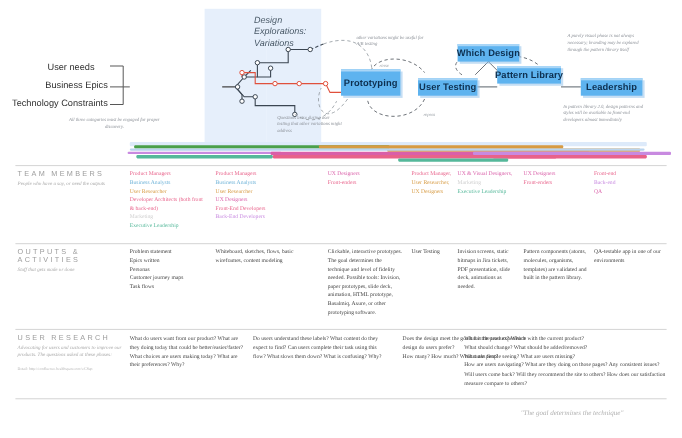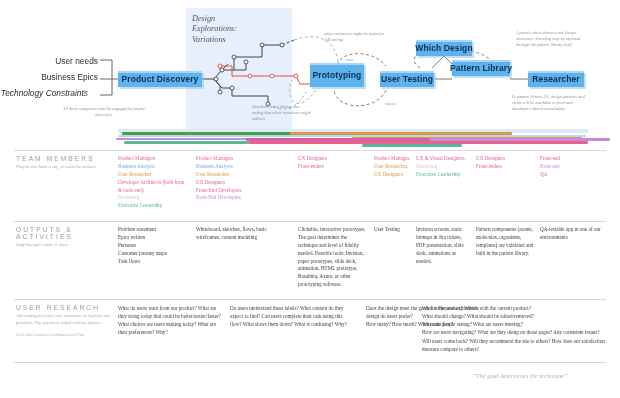--- a/index.html
+++ b/index.html
@@ -37,25 +37,26 @@
   }
   #n-discovery{left:118px;top:71px;width:84px;height:16px;}
   #n-proto{left:310px;top:63px;width:54px;height:24px;}
   #n-usertest{left:380px;top:71px;width:54px;height:16px;}
   #n-pattern{left:452px;top:60px;width:58px;height:16px;}
   #n-dev{left:528px;top:71px;width:56px;height:16px;}
   #n-visual{left:416px;top:40px;width:56px;height:16px;}
 
   .phase-label{
     position:absolute;
-    font-family:Liberation Serif, serif;
+    font-family:Liberation Sans, sans-serif;
     font-style:italic;
     font-size:8.2px;
     color:#4a5a68;
     line-height:1.25;
+    margin-left:39px;
   }
   #lbl-explore{left:192px;top:14px;width:52px;}
   #lbl-converge{left:252px;top:14px;width:52px;}
 
   .note{
     position:absolute;
     font-family:"Liberation Serif", serif;
     font-style:italic;
     font-size:4.3px;
     color:#8a8f96;
@@ -78,23 +79,23 @@
   #ml-repeat{left:385px;top:101px;}
 
   .inputlabel{
     position:absolute;
     font-family:"Liberation Sans", sans-serif;
     font-size:8.4px;
     color:#2f2f2f;
     text-align:right;
     white-space:nowrap;
   }
-  #in-1{left:0px;top:56px;width:98px;}
+  #in-1{left:0px;top:56px;width:86px;}
   #in-2{left:0px;top:72px;width:98px;}
-  #in-3{left:0px;top:88px;width:88px;font-style:italic;}
+  #in-3{left:0px;top:88px;width:98px;}
 
   
   .ribbon{position:absolute;left:0;top:129px;width:620px;height:20px;}
   .rb{position:absolute;height:3px;border-radius:1px;}
 
   
   .rowline{position:absolute;left:14px;width:592px;height:1px;background:#d8d8d8;}
   #line-1{top:150px;}
   #line-2{top:221px;}
   #line-3{top:299px;}
@@ -206,25 +207,24 @@
       <path d="M444,56 C470,44 492,56 496,68" fill="none" stroke="#5a6067" stroke-width="0.8" stroke-dasharray="3 2.5"></path>
     </svg>
 
     <div class="inputlabel" id="in-1">User needs</div>
     <div class="inputlabel" id="in-2">Business Epics</div>
     <div class="inputlabel" id="in-3">Technology Constraints</div>
     <div class="note" id="note-three">All three categories must be engaged for proper discovery.</div>
 
     <div class="phase-label" id="lbl-explore">Design Explorations: Variations</div>
 
-    <div class="nodebox" id="n-discovery">Product Discovery</div>
     <div class="nodebox" id="n-proto">Prototyping</div>
     <div class="nodebox" id="n-usertest">User Testing</div>
     <div class="nodebox" id="n-pattern">Pattern Library</div>
-    <div class="nodebox" id="n-dev">Researcher</div>
+    <div class="nodebox" id="n-dev">Leadership</div>
     <div class="nodebox" id="n-visual">Which Design</div>
 
     <div class="minilabel" id="ml-rinse">rinse</div>
     <div class="minilabel" id="ml-repeat">repeat</div>
 
     <div class="note" id="note-questions">Questions arise during user testing that other variations might address</div>
     <div class="note" id="note-variations">other variations might be useful for A/B testing</div>
     <div class="note" id="note-visual">A purely visual phase is not always necessary; branding may be explored through the pattern library itself</div>
     <div class="note" id="note-patternlib">In pattern library 2.0, design patterns and styles will be available to front-end developers almost immediately</div>
   </div>

